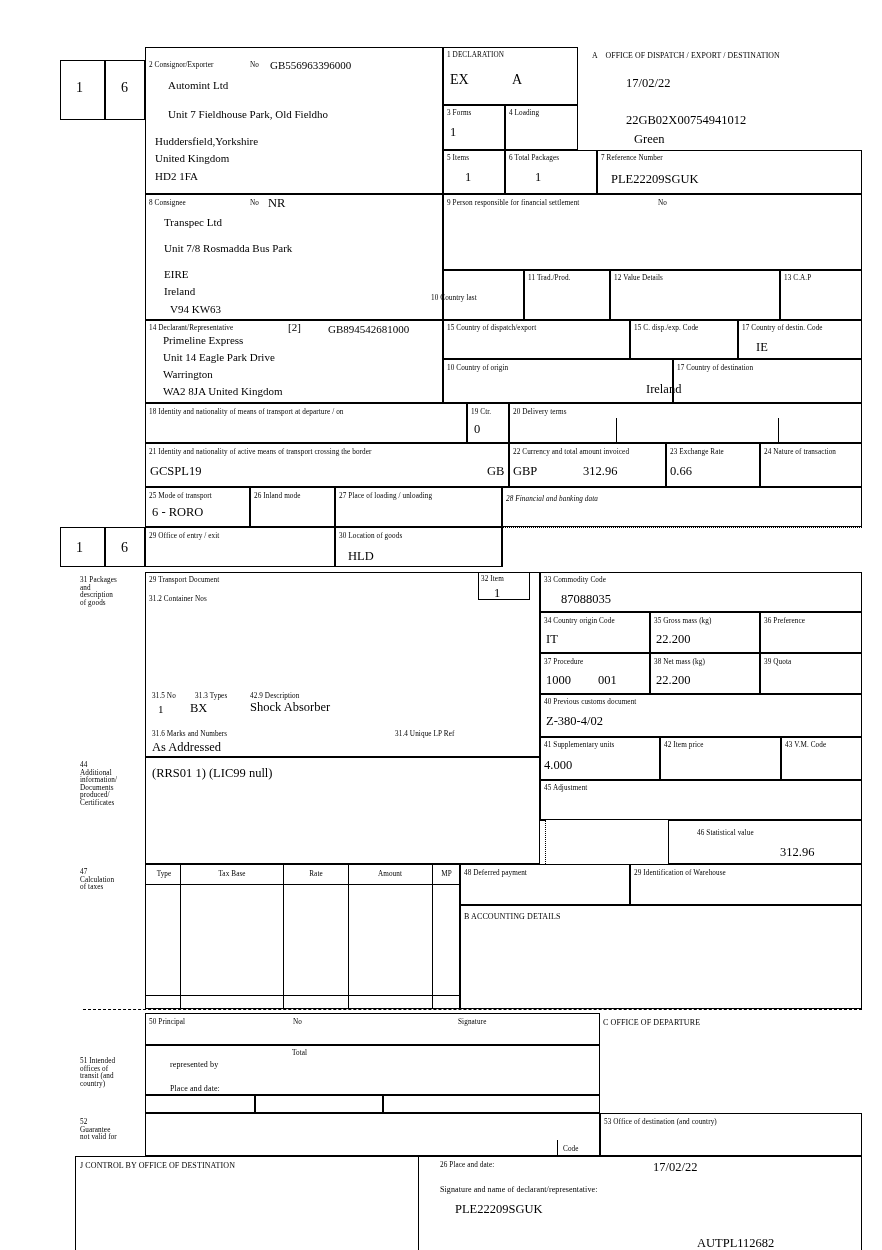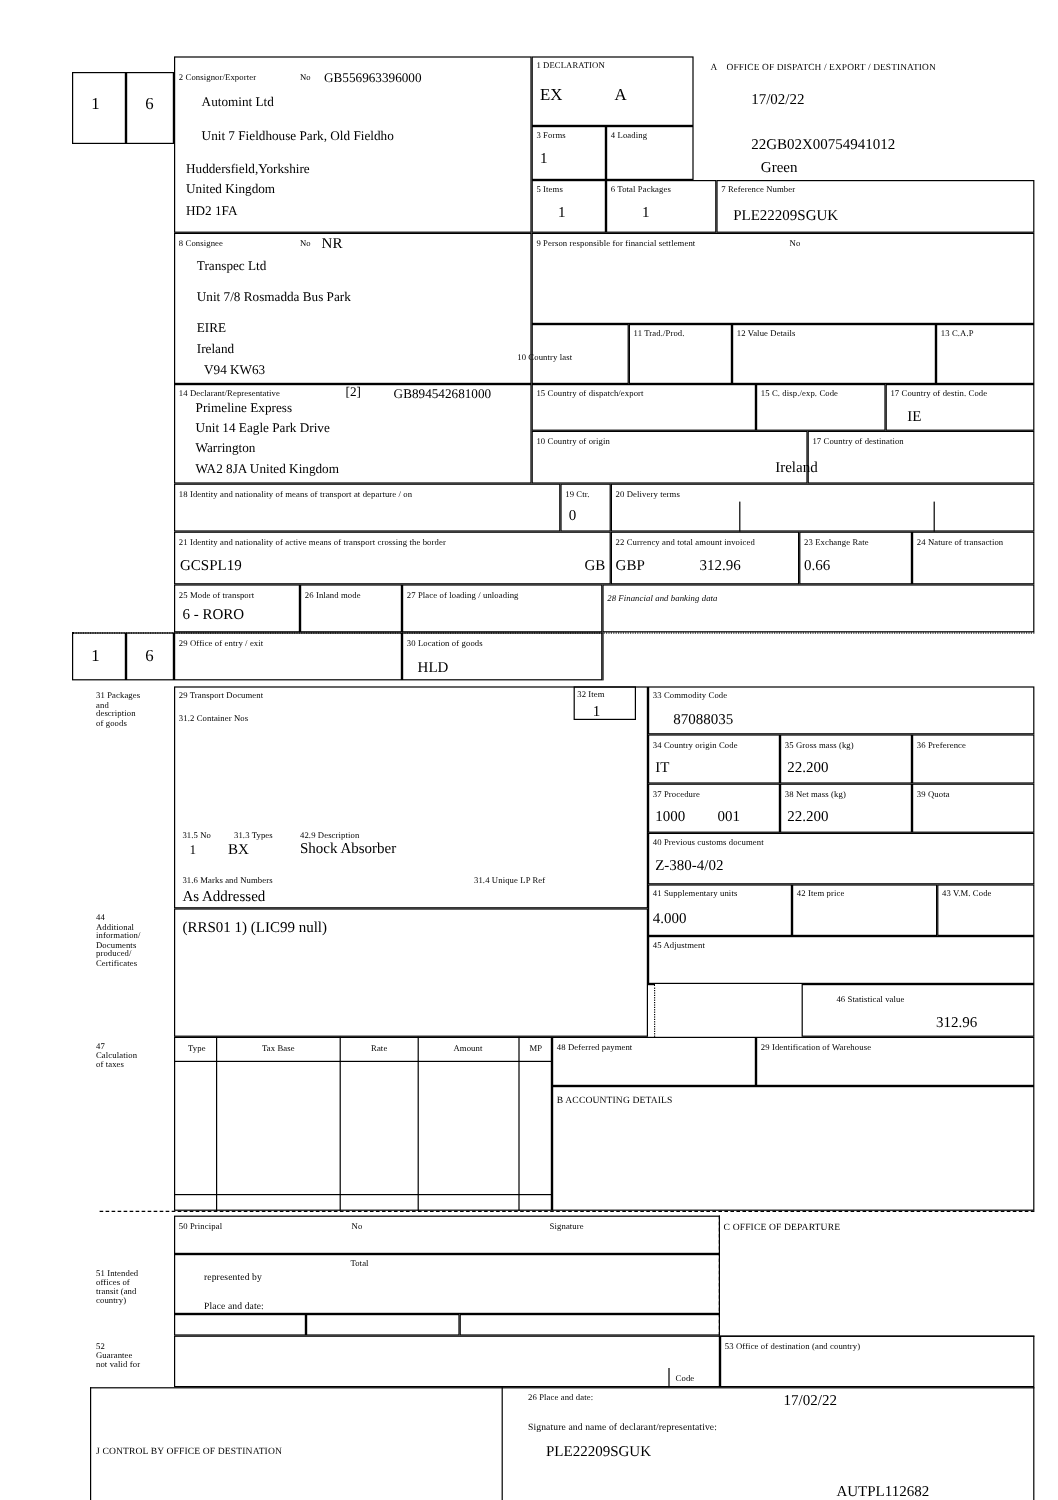--- a/index.html
+++ b/index.html
@@ -320,21 +320,21 @@
 
   <div class="box" style="left:145px; top:1113px; width:455px; height:43px;"></div>
   <div class="lbl wrap" style="left:80px; top:1119px; width:62px;">52<br>Guarantee<br>not valid for</div>
   <div class="lbl" style="left:563px; top:1146px;">Code</div>
   <div class="vline" style="left:557px; top:1140px; height:16px;"></div>
 
   <div class="box" style="left:600px; top:1113px; width:262px; height:43px;"></div>
   <div class="lbl" style="left:604px; top:1119px;">53 Office of destination (and country)</div>
 
   <div class="box" style="left:75px; top:1156px; width:787px; height:94px; border-bottom:none;"></div>
-  <div class="lbl" style="left:80px; top:1162px; font-size:8px;margin-top:44px;">J CONTROL BY OFFICE OF DESTINATION</div>
+  <div class="lbl" style="left:80px; top:1162px; font-size:8px;">J CONTROL BY OFFICE OF DESTINATION</div>
 
   <div class="vline" style="left:418px; top:1156px; height:94px;"></div>
   <div class="lbl" style="left:440px; top:1162px;">26 Place and date:</div>
   <div class="val" style="left:653px; top:1160px;">17/02/22</div>
   <div class="lbl" style="left:440px; top:1186px; font-size:8px;">Signature and name of declarant/representative:</div>
   <div class="val" style="left:455px; top:1202px;">PLE22209SGUK</div>
   <div class="val" style="left:697px; top:1236px;">AUTPL112682</div>
 
 </div>
 

